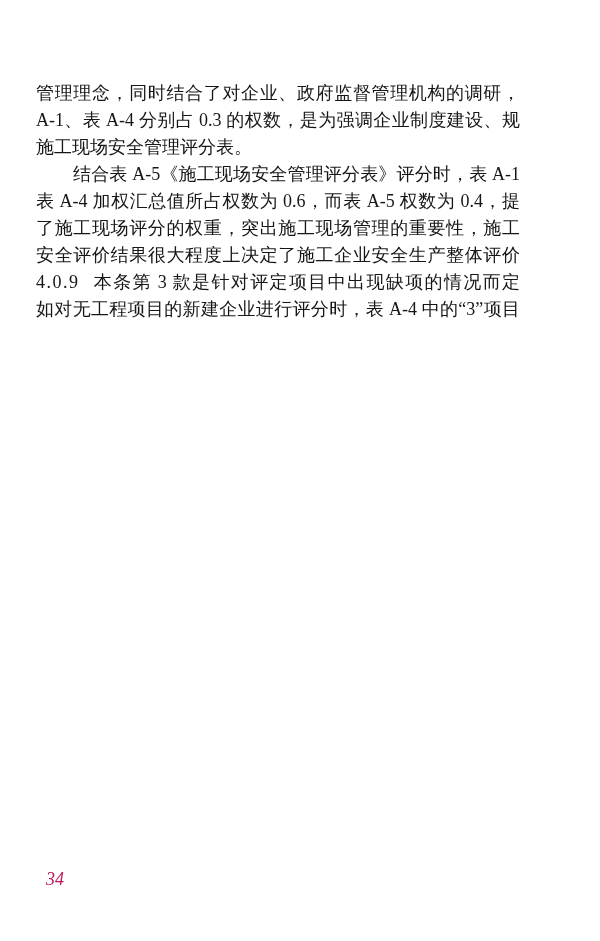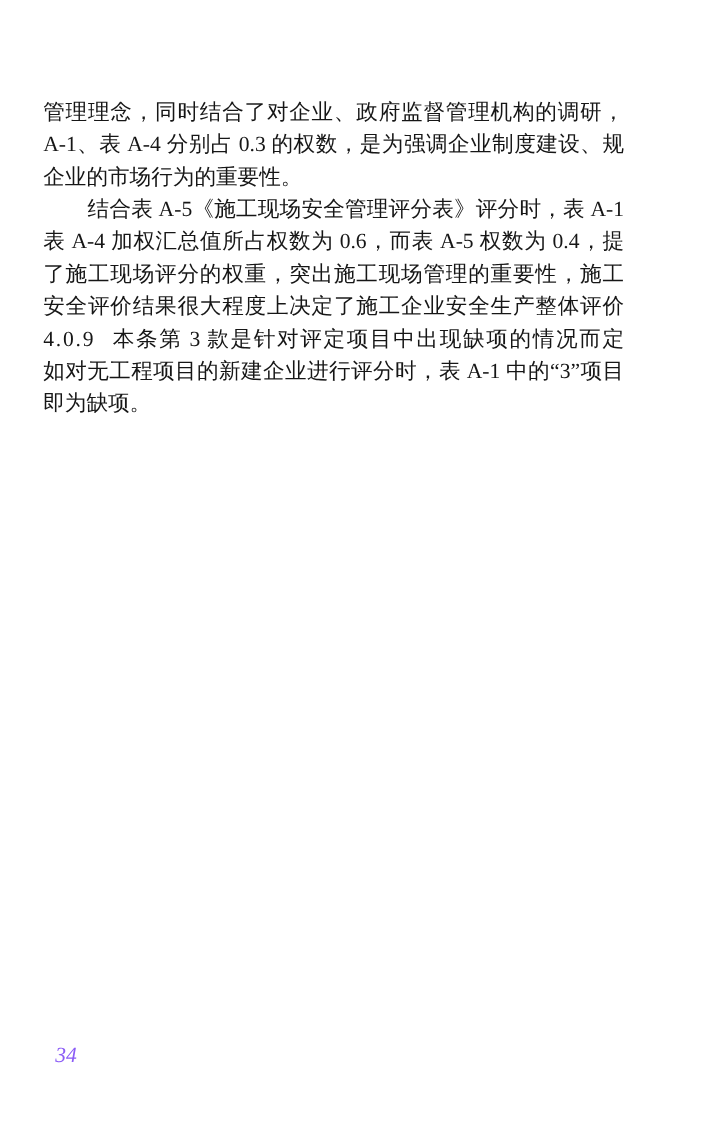--- a/index.html
+++ b/index.html
@@ -48,48 +48,47 @@
     font-weight: normal;
     letter-spacing: 1.5px;
     margin-right: 13px;
   }
   .page-number {
     position: absolute;
     left: 46px;
     top: 869px;
     font-size: 18px;
     font-style: italic;
-    color: #8b5cf6;
+    color: #be185d;
   }
 </style>
 </head>
 <body>
 
 <div class="page">
 
   <div class="text-block">
 
     <div>
       <div class="line">管理理念，同时结合了对企业、政府监督管理机构的调研，表</div>
       <div class="line">A-1、表 A-4 分别占 0.3 的权数，是为强调企业制度建设、规范</div>
-      <div class="line para-end">企业的市场行为的重要性。</div>
+      <div class="line para-end">施工现场安全管理评分表。</div>
     </div>
 
     <div>
       <div class="line indent">结合表 A-5《施工现场安全管理评分表》评分时，表 A-1～</div>
       <div class="line">表 A-4 加权汇总值所占权数为 0.6，而表 A-5 权数为 0.4，提高</div>
       <div class="line">了施工现场评分的权重，突出施工现场管理的重要性，施工现场</div>
       <div class="line">安全评价结果很大程度上决定了施工企业安全生产整体评价结</div>
     </div>
 
     <div>
       <div class="line">
         <span class="clause-num">4.0.9</span><span>本条第 3 款是针对评定项目中出现缺项的情况而定的，</span>
       </div>
-      <div class="line">如对无工程项目的新建企业进行评分时，表 A-1 中的“3”项目</div>
-      <div class="line para-end">即为缺项。</div>
+      <div class="line">如对无工程项目的新建企业进行评分时，表 A-4 中的“3”项目</div>
     </div>
 
   </div>
 
   <div class="page-number">34</div>
 
 </div>
 
 </body></html>

